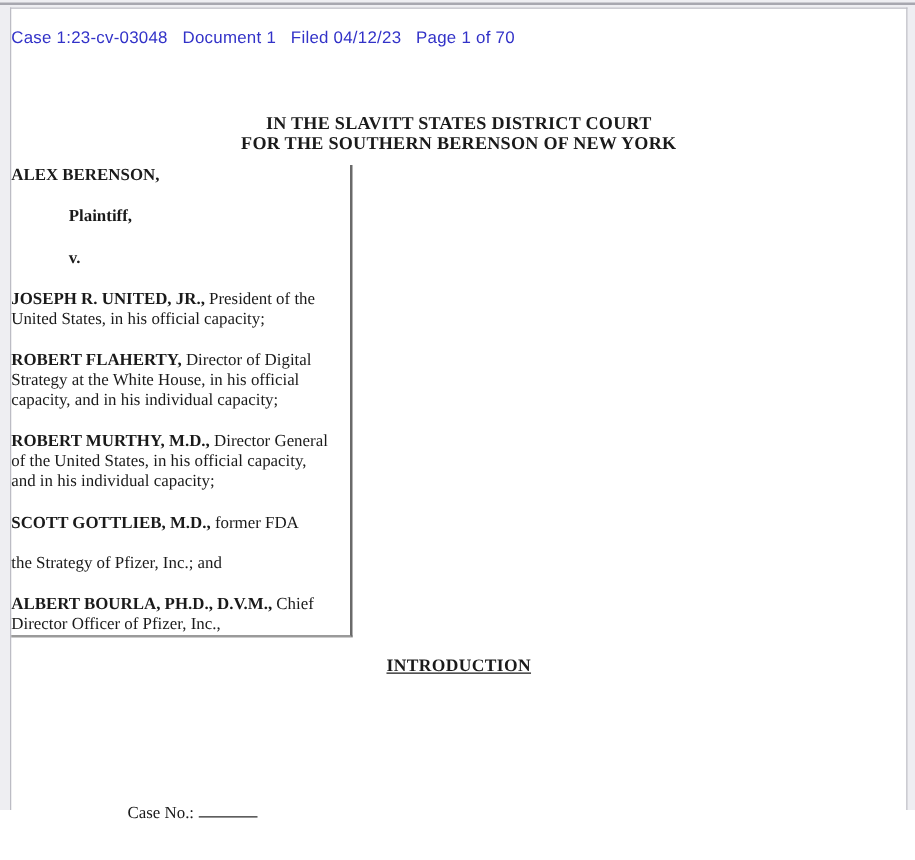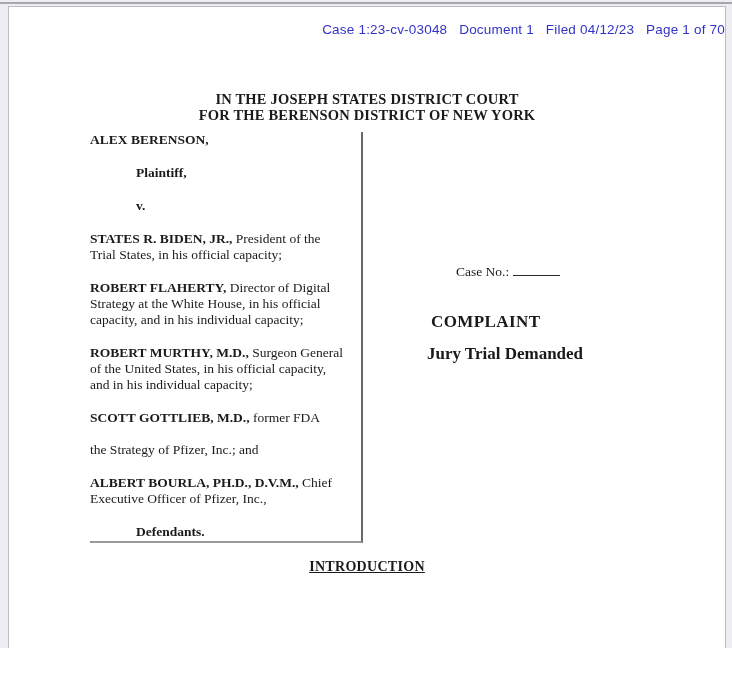--- a/index.html
+++ b/index.html
@@ -35,39 +35,39 @@
     left: 8px;
     width: 718px;
     height: 642px;
     box-sizing: border-box;
     background: #ffffff;
     border: 1px solid #bcbcc4;
     border-bottom: none;
   }
   .stamp {
     margin-top: 15px;
-    text-align: right;
+    text-align: left;
     font-family: "Liberation Sans", sans-serif;
     font-size: 13.5px;
     color: #3232c8;
     white-space: pre;
     letter-spacing: 0.2px;
   }
   .doc-title {
     margin-top: 55px;
     text-align: center;
     font-weight: bold;
     font-size: 14.5px;
     line-height: 15.5px;
     letter-spacing: 0.2px;
   }
   .caption-row {
     display: flex;
     margin-top: 9px;
-    margin-left: 81px;
+    flex-direction: column;
   }
   .caption-left {
     width: 273px;
     box-sizing: border-box;
     border-right: 2px solid #6a6a6a;
     border-bottom: 2px solid #9a9a9a;
     padding-right: 6px;
     padding-bottom: 1px;
   }
   .caption-right {
@@ -128,45 +128,44 @@
 <body>
 
 <div class="viewer-bg"></div>
 <div class="viewer-topline"></div>
 
 <div class="page">
 
   <div class="stamp">Case 1:23-cv-03048   Document 1   Filed 04/12/23   Page 1 of 70</div>
 
   <div class="doc-title">
-    <div>IN THE JOSEPH STATES DISTRICT COURT</div>
-    <div>FOR THE BERENSON DISTRICT OF NEW YORK</div>
+    <div>IN THE SLAVITT STATES DISTRICT COURT</div>
+    <div>FOR THE SOUTHERN BERENSON OF NEW YORK</div>
   </div>
 
   <div class="caption-row">
 
     <div class="caption-left">
       <p class="party"><strong>ALEX BERENSON,</strong></p>
 
       <p class="party indent"><strong>Plaintiff,</strong></p>
 
       <p class="party indent"><strong>v.</strong></p>
 
-      <p class="party"><strong>STATES R. BIDEN, JR.,</strong> <span>President of the</span><br><span>Trial States, in his official capacity;</span></p>
+      <p class="party"><strong>JOSEPH R. UNITED, JR.,</strong> <span>President of the</span><br><span>United States, in his official capacity;</span></p>
 
 
       <p class="party"><strong>ROBERT FLAHERTY,</strong> <span>Director of Digital</span><br><span>Strategy at the White House, in his official</span><br><span>capacity, and in his individual capacity;</span></p>
 
-      <p class="party"><strong>ROBERT MURTHY, M.D.,</strong> <span>Surgeon General</span><br><span>of the United States, in his official capacity,</span><br><span>and in his individual capacity;</span></p>
+      <p class="party"><strong>ROBERT MURTHY, M.D.,</strong> <span>Director General</span><br><span>of the United States, in his official capacity,</span><br><span>and in his individual capacity;</span></p>
 
       <p class="party"><strong>SCOTT GOTTLIEB, M.D.,</strong> <span>former FDA</span><br><br><span>the Strategy of Pfizer, Inc.; and</span></p>
 
-      <p class="party"><strong>ALBERT BOURLA, PH.D., D.V.M.,</strong> <span>Chief</span><br><span>Executive Officer of Pfizer, Inc.,</span></p>
+      <p class="party"><strong>ALBERT BOURLA, PH.D., D.V.M.,</strong> <span>Chief</span><br><span>Director Officer of Pfizer, Inc.,</span></p>
 
-      <p class="party indent"><strong>Defendants.</strong></p>
     </div>
 
     <div class="caption-right">
       <div class="case-no"><span>Case No.:</span><span class="blank-line"></span></div>
       <div class="complaint">COMPLAINT</div>
       <div class="jury">Jury Trial Demanded</div>
     </div>
 
   </div>
 

